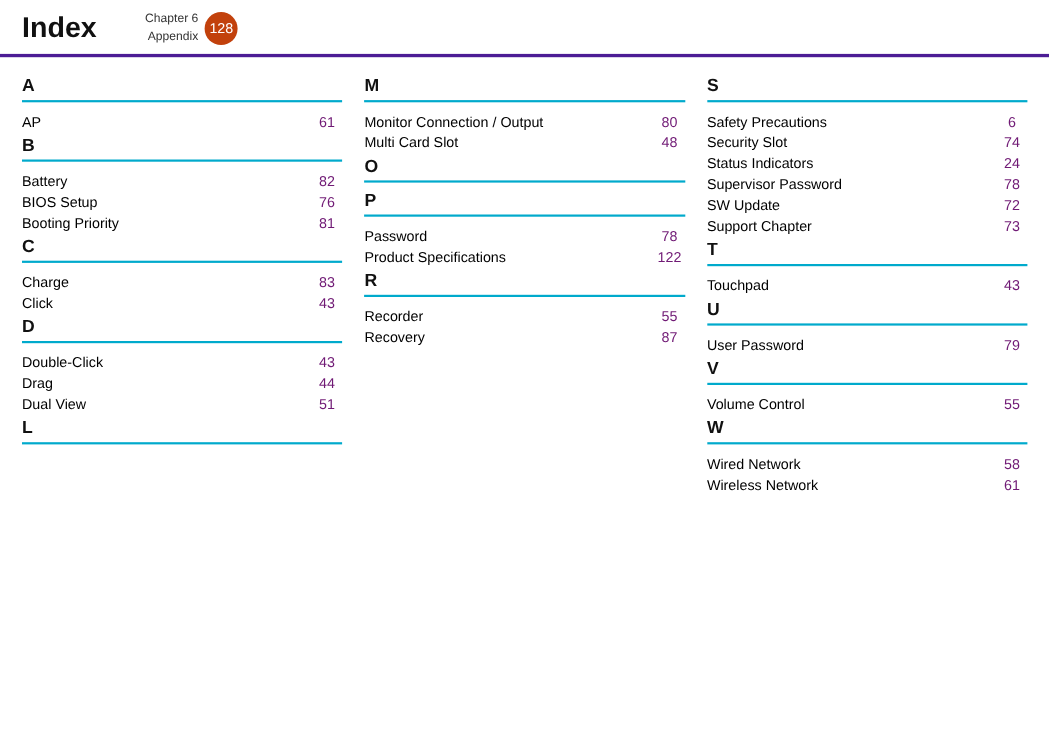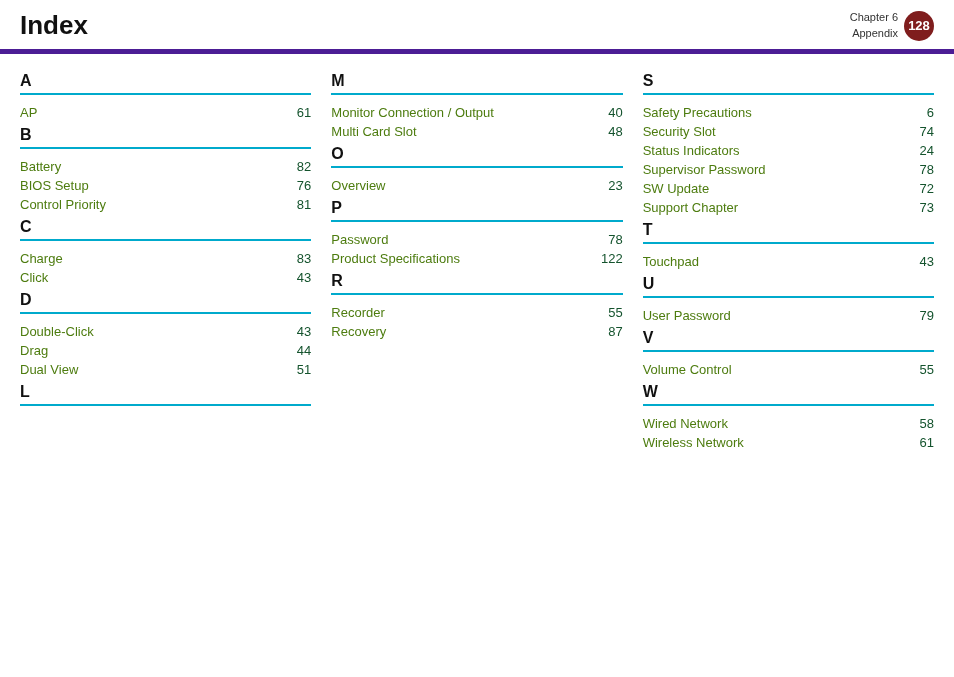--- a/index.html
+++ b/index.html
@@ -9,53 +9,54 @@
       background: #fff;
       color: #222;
       width: 954px;
       min-height: 677px;
     }
 
     
     .header {
       display: flex;
       align-items: center;
-      justify-content: space-between;
+      justify-content: flex-start;
       padding: 10px 20px 8px 20px;
-      border-bottom: 5px solid #4c1d95;
+      border-bottom: 3px solid #4c1d95;
       position: relative;
+      gap: 32px;
     }
     .header-title {
       font-size: 26px;
       font-weight: bold;
       color: #111;
     }
     .header-right {
       display: flex;
       align-items: center;
       gap: 6px;
       margin-left: 12px;
     }
     .header-chapter {
       font-size: 11px;
       text-align: right;
       color: #333;
       line-height: 1.4;
     }
     .header-badge {
-      background: #7f1d1d;
+      background: #c2410c;
       color: #fff;
       border-radius: 50%;
       width: 30px;
       height: 30px;
       display: flex;
       align-items: center;
       justify-content: center;
       font-size: 13px;
-      font-weight: bold;
+      font-weight: normal;
     }
 
     
     .content {
       display: flex;
       padding: 18px 20px 18px 20px;
       gap: 0;
     }
 
     
@@ -83,27 +84,27 @@
 
     
     .entry {
       display: flex;
       justify-content: space-between;
       align-items: baseline;
       padding: 2px 0;
       font-size: 13px;
     }
     .entry-label {
-      color: #4d7c0f;
+      color: #000000;
       text-align: center;
     }
     .entry-page {
-      color: #14532d;
+      color: #701a75;
       min-width: 28px;
-      text-align: right;
+      text-align: center;
     }
 
     
     .section-group {
       margin-bottom: 4px;
     }
   </style>
 </head>
 <body>
 
@@ -132,21 +133,21 @@
         <div class="section-letter">B</div>
         <div class="entry">
           <span class="entry-label">Battery</span>
           <span class="entry-page">82</span>
         </div>
         <div class="entry">
           <span class="entry-label">BIOS Setup</span>
           <span class="entry-page">76</span>
         </div>
         <div class="entry">
-          <span class="entry-label">Control Priority</span>
+          <span class="entry-label">Booting Priority</span>
           <span class="entry-page">81</span>
         </div>
       </div>
       <div class="section-group">
         <div class="section-letter">C</div>
         <div class="entry">
           <span class="entry-label">Charge</span>
           <span class="entry-page">83</span>
         </div>
         <div class="entry">
@@ -171,33 +172,29 @@
       </div>
       <div class="section-group">
         <div class="section-letter">L</div>
       </div>
     </div>
     <div class="col">
       <div class="section-group">
         <div class="section-letter">M</div>
         <div class="entry">
           <span class="entry-label">Monitor Connection / Output</span>
-          <span class="entry-page">40</span>
+          <span class="entry-page">80</span>
         </div>
         <div class="entry">
           <span class="entry-label">Multi Card Slot</span>
           <span class="entry-page">48</span>
         </div>
       </div>
       <div class="section-group">
         <div class="section-letter">O</div>
-        <div class="entry">
-          <span class="entry-label">Overview</span>
-          <span class="entry-page">23</span>
-        </div>
       </div>
       <div class="section-group">
         <div class="section-letter">P</div>
         <div class="entry">
           <span class="entry-label">Password</span>
           <span class="entry-page">78</span>
         </div>
         <div class="entry">
           <span class="entry-label">Product Specifications</span>
           <span class="entry-page">122</span>

